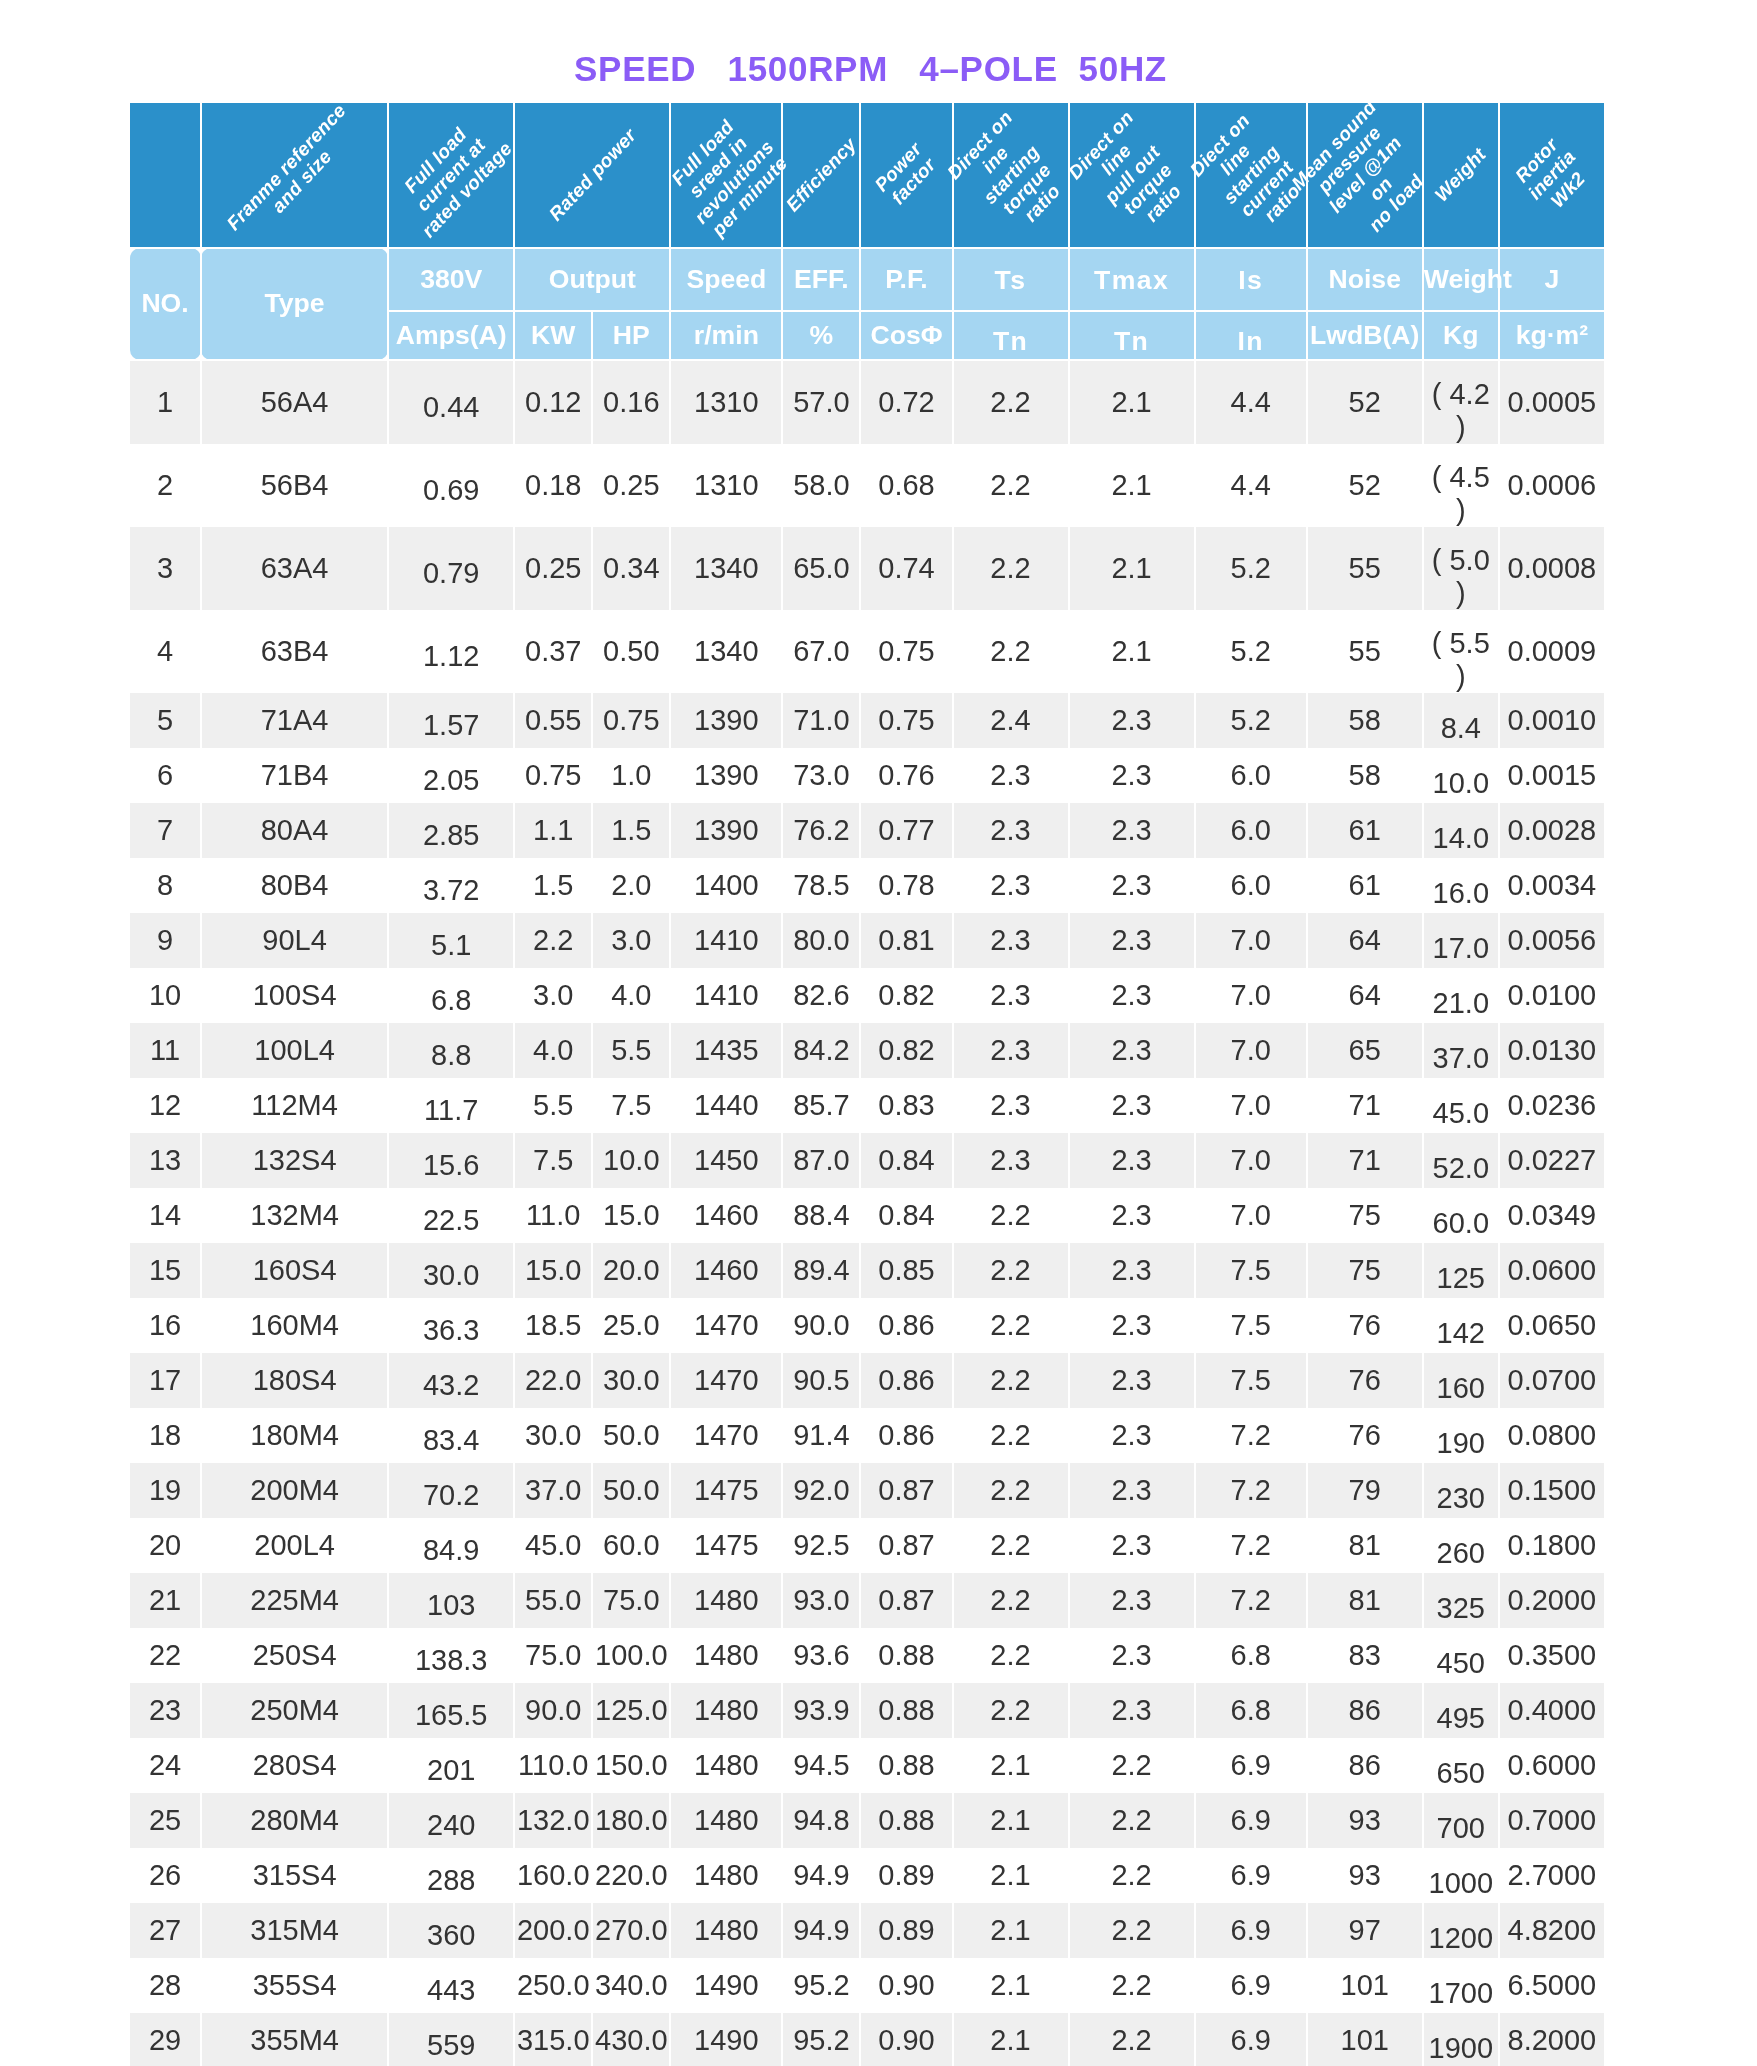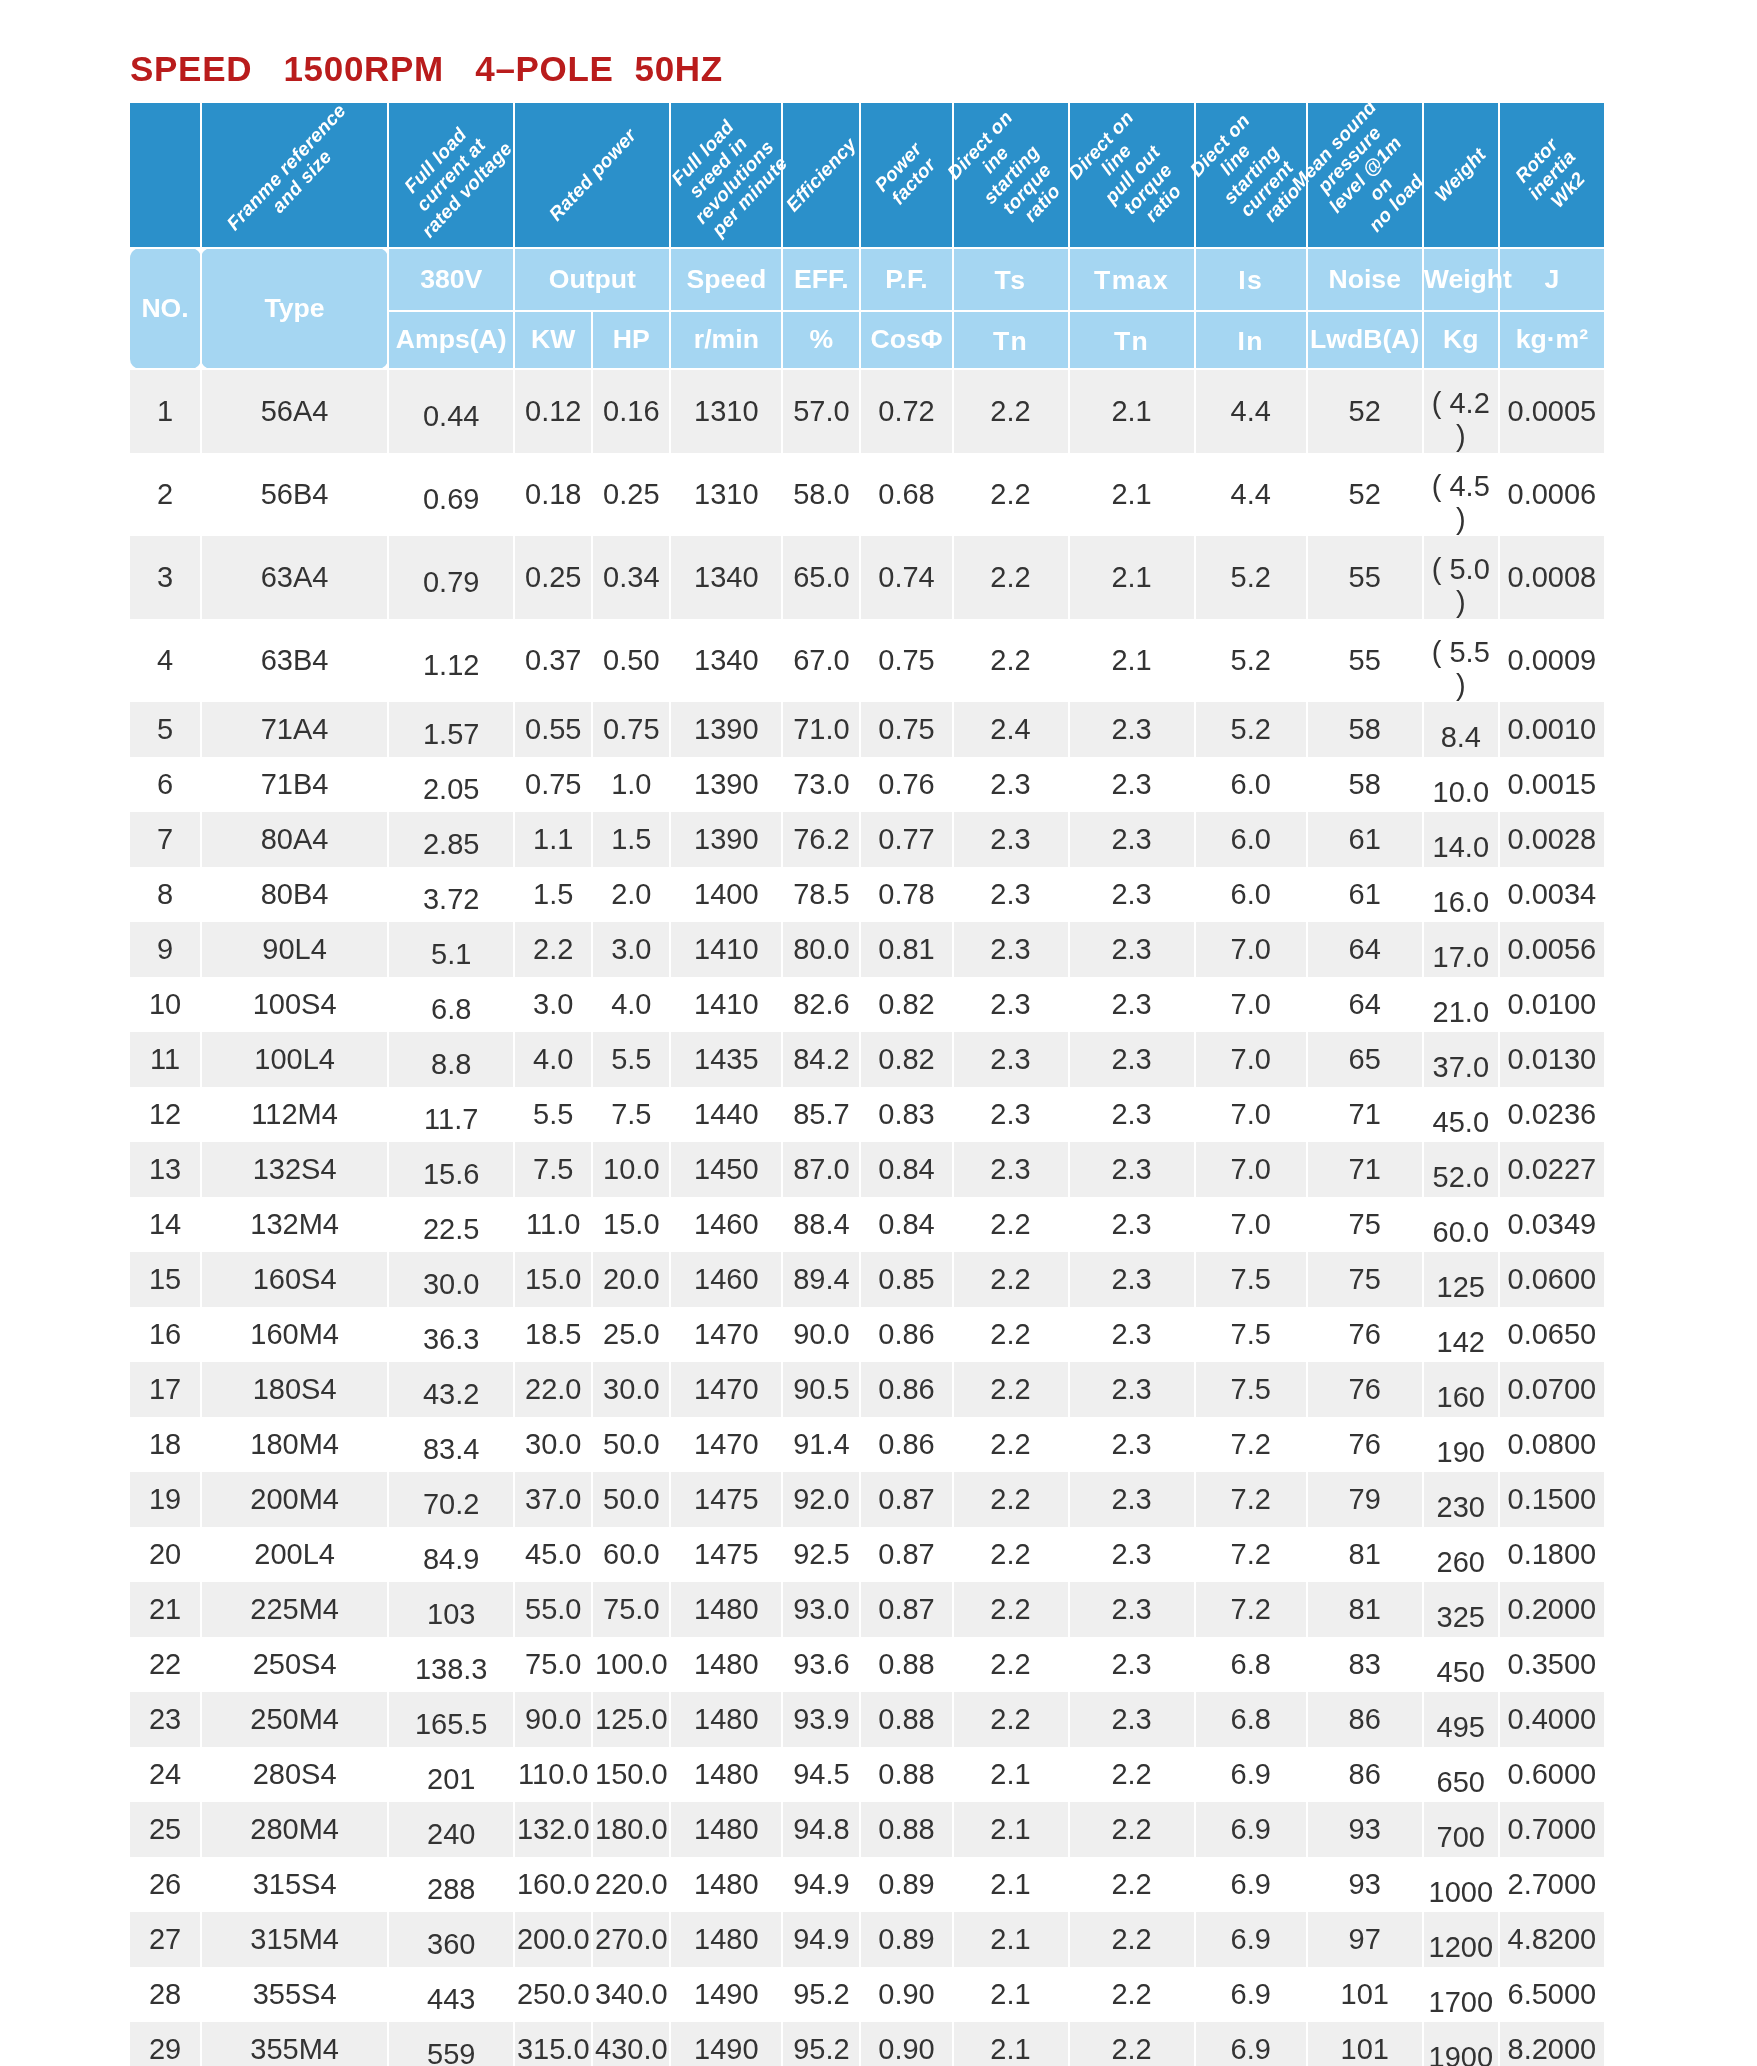--- a/index.html
+++ b/index.html
@@ -11,21 +11,21 @@
     overflow:hidden;
   }
   .sheet{position:absolute;left:130px;top:31px;width:1481px;}
   .page-title{
     font-size:49px;font-weight:bold;letter-spacing:0.7px;
     color:#18469e;line-height:1.05;
   }
   .page-subtitle{
     margin-top:19.6px;
     font-size:35px;font-weight:bold;letter-spacing:0.7px;
-    color:#b91c1c;white-space:pre;line-height:1.0;
+    color:#8b5cf6;white-space:pre;line-height:1.0;text-align:center;
   }
   table.tech{
     margin-top:17px;
     border-collapse:collapse;table-layout:fixed;
     width:1476px;
   }
   table.tech th, table.tech td{
     padding:0;margin:0;border:0;
     border-right:2.8px solid #ffffff;
     text-align:center;
@@ -49,21 +49,21 @@
   }
   
   tr.sub1 th, tr.sub2 th{
     background:#a5d6f2;color:#ffffff;
     font-weight:bold;font-size:26.6px;
     height:45px;
     border-bottom:2.8px solid #ffffff;
     vertical-align:middle;
   }
   tr.sub1 th.raise{vertical-align:top;padding-top:16px;letter-spacing:1.4px;}
-  tr.sub2 th.lower{vertical-align:bottom;padding-bottom:11px;letter-spacing:1.4px;text-align:center;}
+  tr.sub2 th.lower{vertical-align:bottom;padding-bottom:2px;letter-spacing:1.4px;text-align:center;}
   th.merged{font-size:28px;border-radius:10px;}
   
   tbody td{
     height:55px;
     font-size:29px;color:#333333;
     background:#ffffff;
     vertical-align:middle;
     box-sizing:border-box;
   }
   tbody tr:nth-child(odd) td{background:#efefef;}

